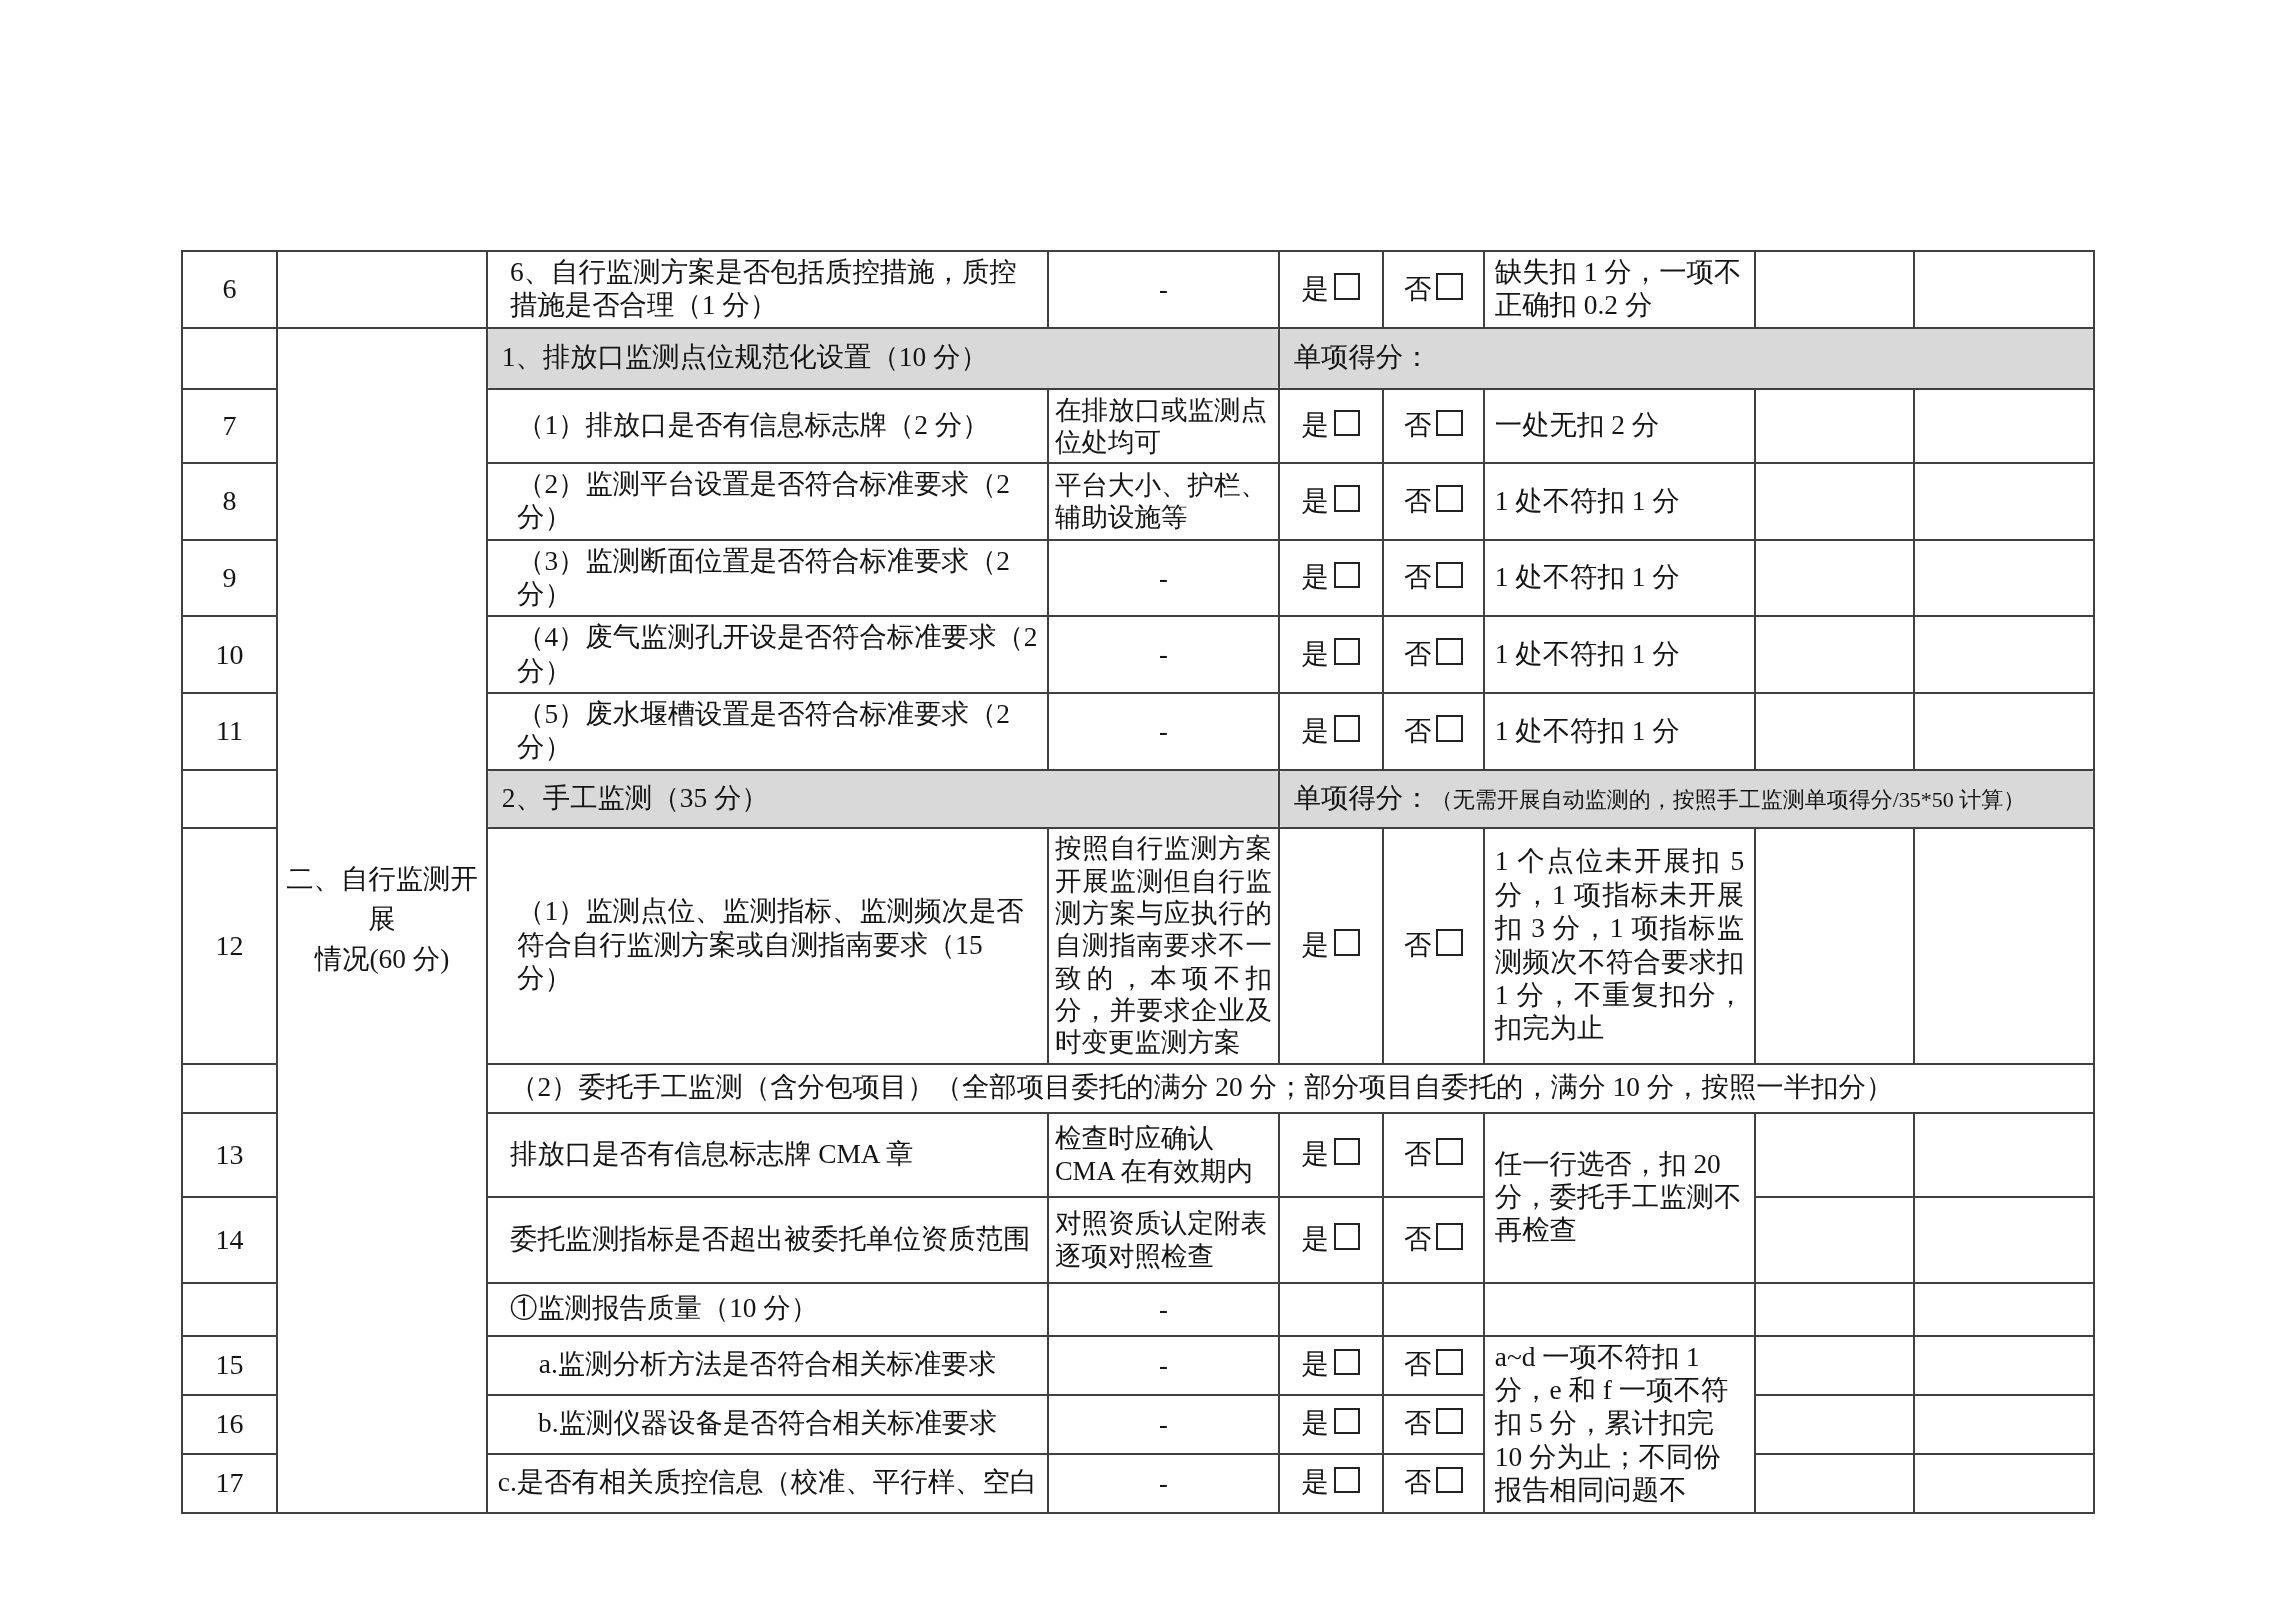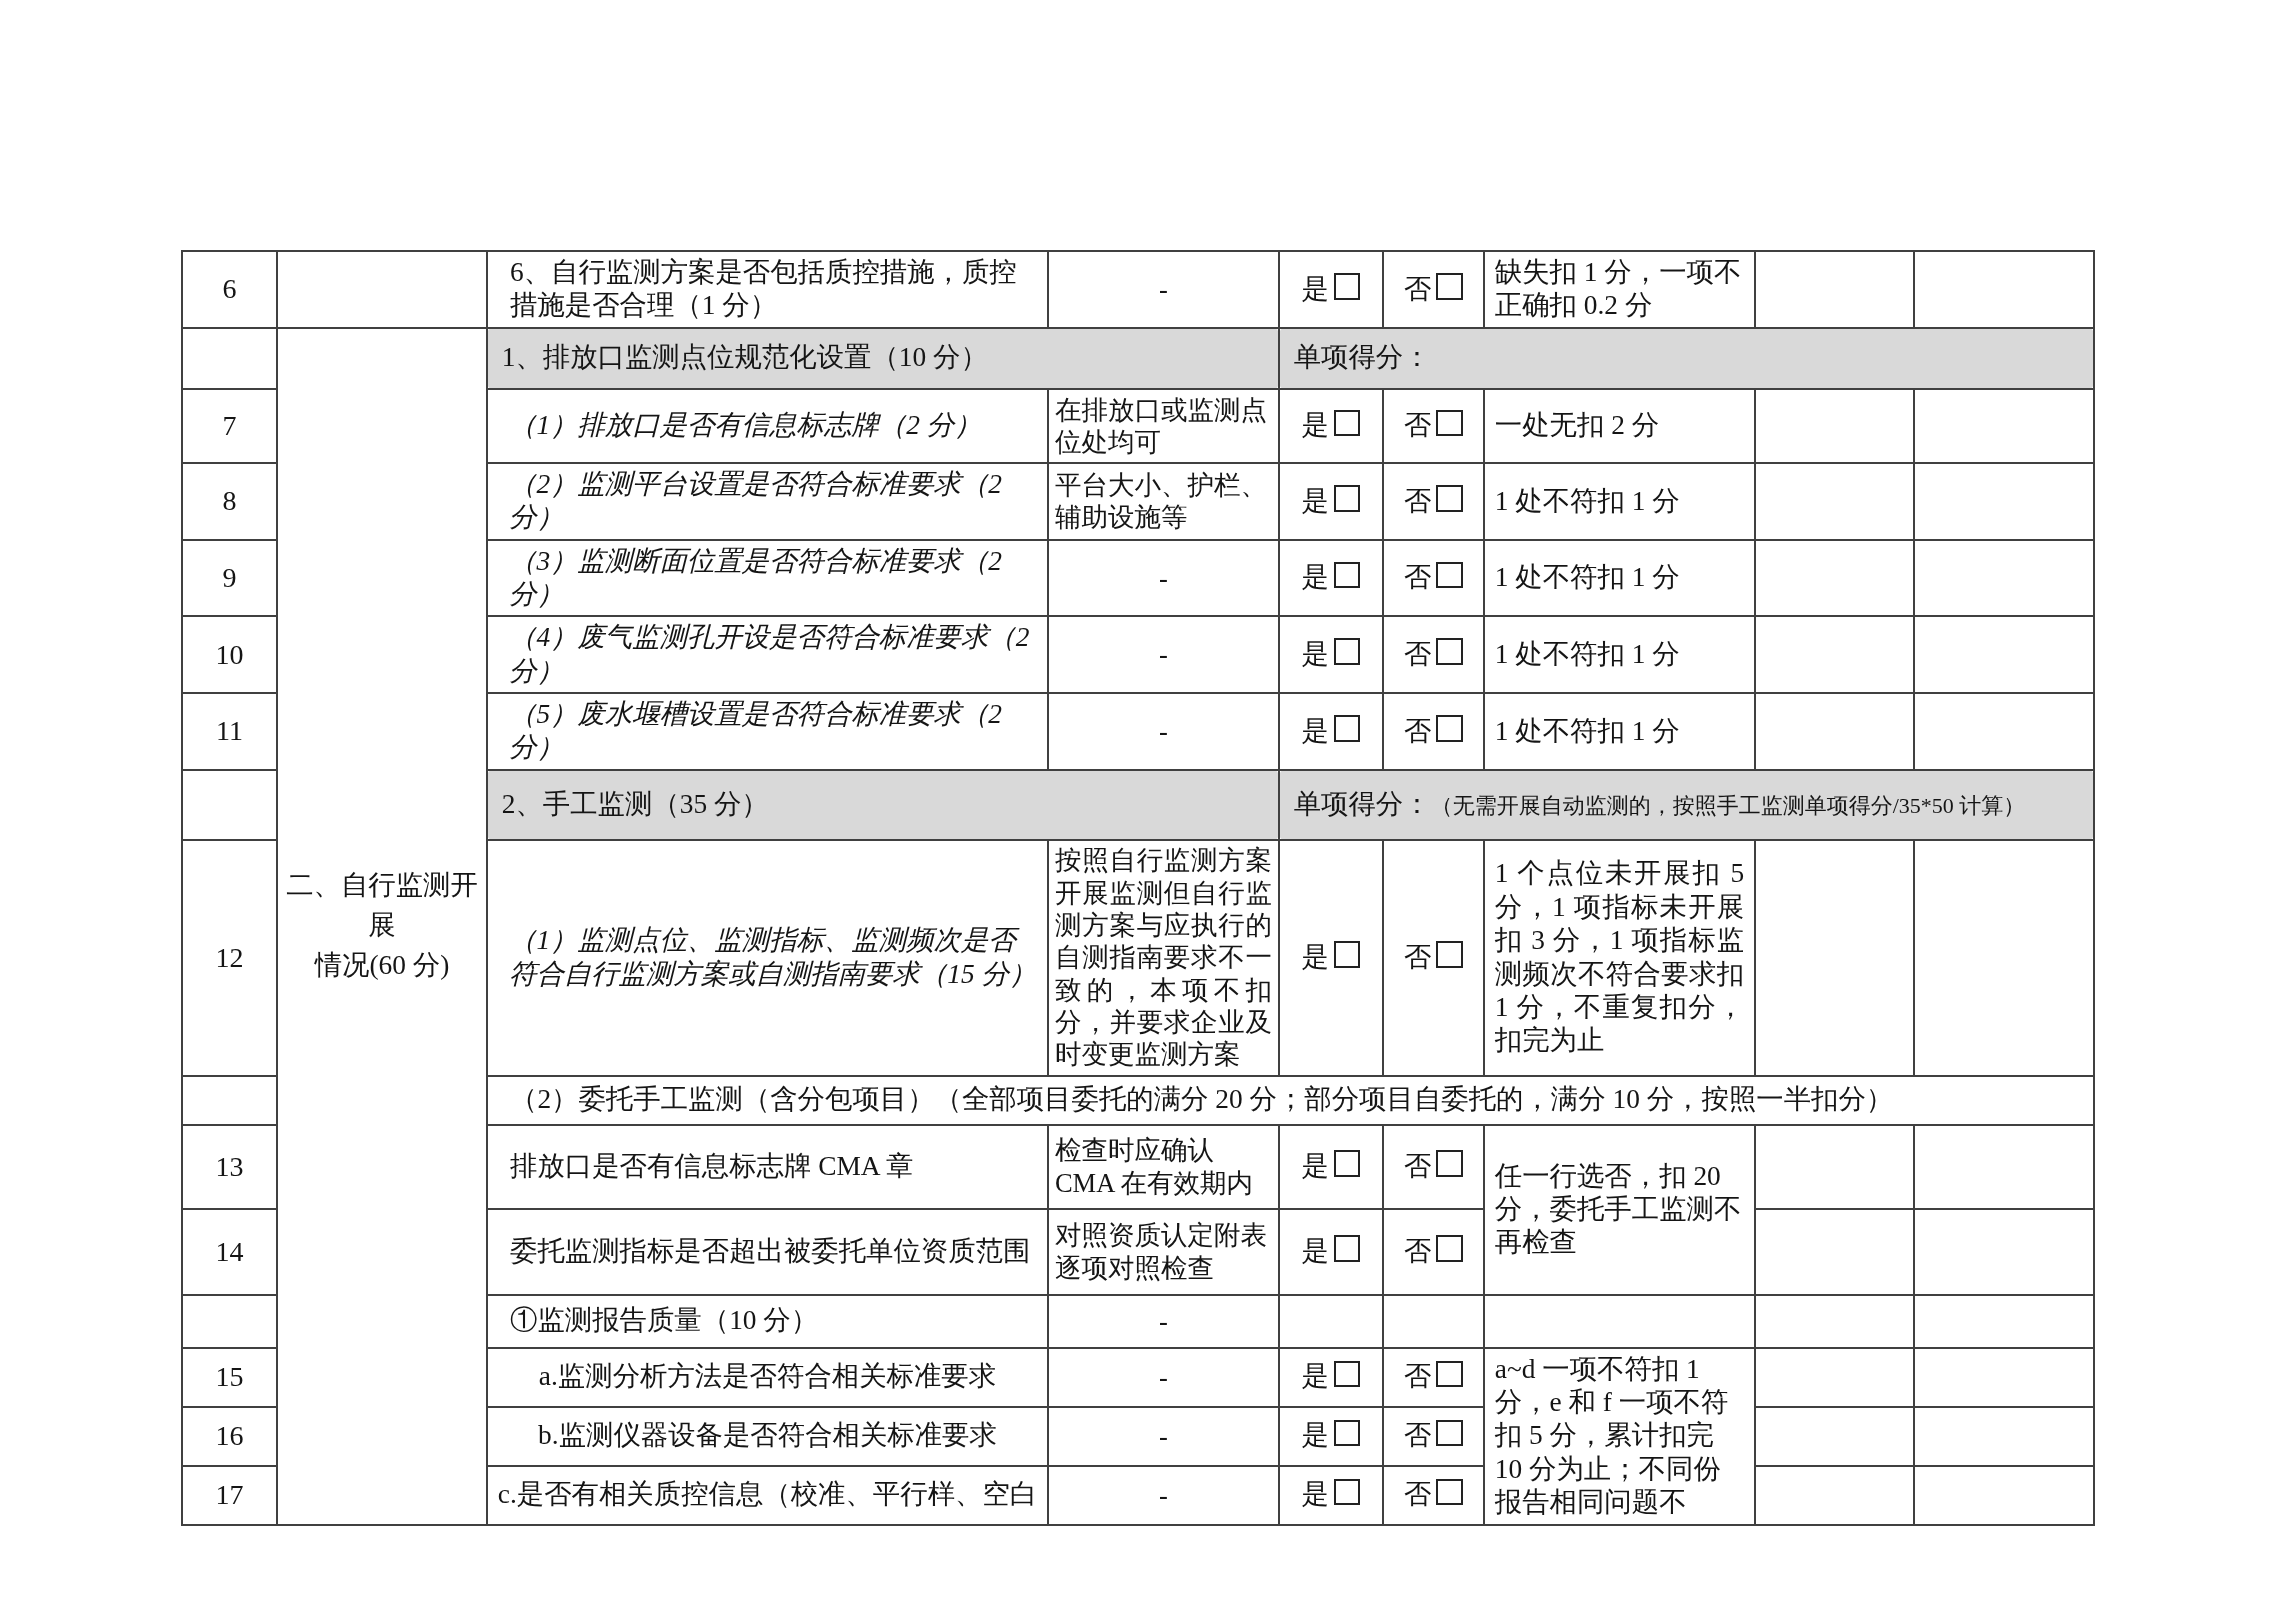--- a/index.html
+++ b/index.html
@@ -9,21 +9,21 @@
   table.score{position:absolute;left:181px;top:250px;width:1911px;
               border-collapse:collapse;table-layout:fixed;font-size:27.4px;}
   td{border-left:2px solid #404040;border-right:2px solid #404040;
      border-top:2.9px solid #404040;border-bottom:2.9px solid #404040;
      vertical-align:middle;padding:3.9px 7.8px;line-height:1.22;overflow:hidden;}
   .c{text-align:center;}
   .num{text-align:center;font-size:28px;}
   .cat{text-align:center;line-height:1.45;}
   .gray{background:#d9d9d9;}
   .sec{padding-left:13.7px;border-radius:6px;}
-  .item{padding-left:21px;font-style:italic;}
+  .item{padding-left:29px;}
   .item0{padding-left:22px;}
   .note{font-size:26.5px;padding:3.9px 5.9px;}
   .just{text-align:justify;text-justify:inter-ideograph;margin-top:8px;}
   .ded{padding:3.9px 9.8px;}
   .small{font-size:22px;}
   .cb{display:inline-block;width:22.5px;height:22.5px;border:2px solid #222;
       margin-left:4.9px;vertical-align:-2px;background:#fff;}
   .opt{white-space:nowrap;}
 </style>
 </head>
@@ -114,21 +114,21 @@
     <td class="num">11</td>
     <td class="item">（5）废水堰槽设置是否符合标准要求（2 分）</td>
     <td class="note c">-</td>
     <td class="c opt"><span>是</span><span class="cb"></span></td>
     <td class="c opt"><span>否</span><span class="cb"></span></td>
     <td class="ded">1 处不符扣 1 分</td>
     <td></td>
     <td></td>
   </tr>
 
-  <tr style="height:70px">
+  <tr style="height:58px">
     <td class="num"></td>
     <td colspan="2" class="gray sec">2、手工监测（35 分）</td>
     <td colspan="5" class="gray sec"><span>单项得分：</span><span class="small">（无需开展自动监测的，按照手工监测单项得分/35*50 计算）</span></td>
   </tr>
 
   <tr style="height:214px">
     <td class="num">12</td>
     <td class="item">（1）监测点位、监测指标、监测频次是否符合自行监测方案或自测指南要求（15 分）</td>
     <td class="note just">按照自行监测方案开展监测但自行监测方案与应执行的自测指南要求不一致的，本项不扣分，并要求企业及时变更监测方案</td>
     <td class="c opt"><span>是</span><span class="cb"></span></td>

